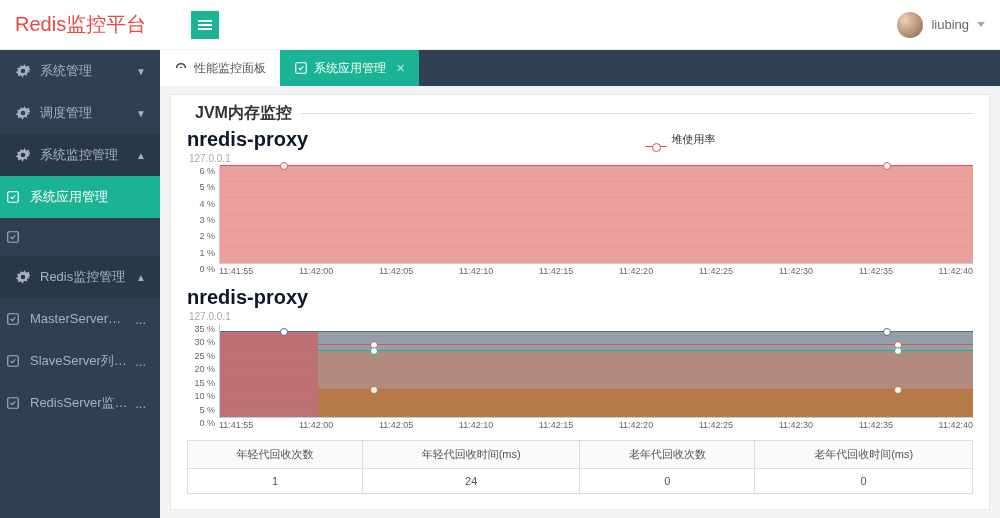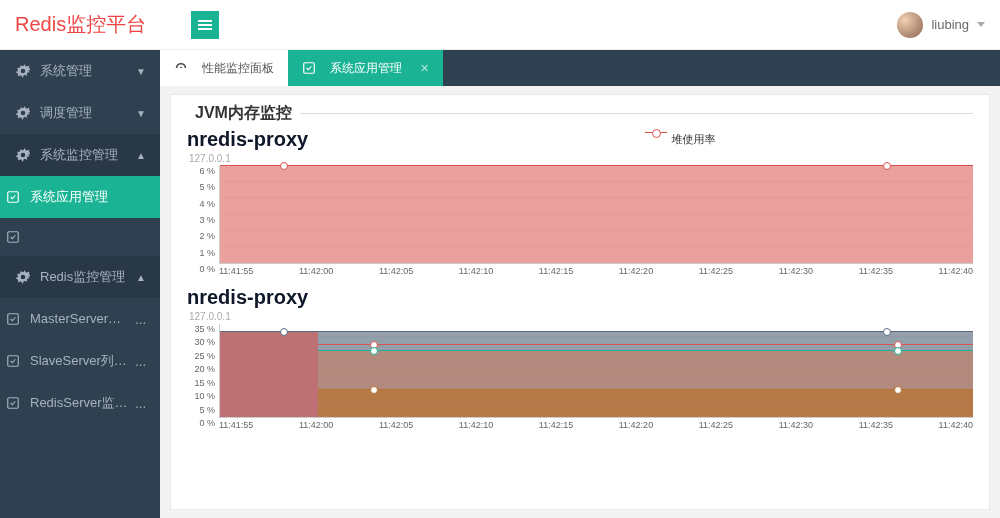--- a/index.html
+++ b/index.html
@@ -23,34 +23,34 @@
     .nav-item.active { background: #1ab394; color: #fff; }
     .nav-icon { width: 18px; display: inline-flex; align-items: center; justify-content: center; margin-right: 8px; }
     .nav-icon svg { width: 14px; height: 14px; }
     .nav-label { flex: 1; white-space: nowrap; overflow: hidden; text-overflow: ellipsis; }
     .nav-arrow { font-size: 10px; }
     .nav-sub { padding-left: 4px; }
     .ellipsis { color: #a7b1c2; font-size: 13px; margin-left: 2px; }
     
     .content { flex: 1; background: #f3f3f3; display: flex; flex-direction: column; overflow: hidden; }
     .tabs-bar { background: #2f4050; height: 36px; display: flex; align-items: stretch; }
-    .tab { display: flex; align-items: center; padding: 0 14px; font-size: 12px; cursor: pointer; gap: 14px; }
+    .tab { display: flex; align-items: center; padding: 0 14px; font-size: 12px; cursor: pointer; gap: 6px; }
     .tab.inactive { background: #fff; color: #555; }
     .tab.active { background: #1ab394; color: #fff; }
     .tab-close { font-size: 11px; color: rgba(255,255,255,0.7); margin-left: 4px; }
     
     .panel { flex: 1; margin: 8px 10px; background: #fff; border: 1px solid #e7eaec; padding: 8px 16px 10px 16px; overflow: hidden; }
     fieldset { border: 1px solid #ddd; border-left: none; border-right: none; border-bottom: none; padding: 4px 0 0 0; margin-bottom: 2px; }
     legend { font-size: 16px; font-weight: 700; color: #333; padding: 0 8px; }
     
     .chart-block { margin-bottom: 10px; }
     .chart-title-row { display: flex; align-items: center; }
     .chart-title { font-size: 20px; font-weight: 700; color: #0f172a; width: 200px; }
     .chart-legend { display: flex; gap: 18px; font-size: 11px; color: #333; flex: 1; justify-content: center; }
-    .chart-legend .leg { display: flex; align-items: flex-start; gap: 5px; }
+    .chart-legend .leg { display: flex; align-items: flex-end; gap: 5px; }
     .marker { width: 22px; height: 0; border-top: 1px solid; position: relative; }
     .marker::after { content: ''; position: absolute; left: 7px; top: -4px; width: 7px; height: 7px; border: 1px solid currentColor; border-radius: 50%; background: #fff; }
     .chart-sub { font-size: 10px; color: #aaa; margin: 2px 0 2px 2px; }
     
     .chart-area { display: flex; height: 110px; font-size: 9px; color: #666; }
     .chart-area.small { height: 106px; }
     .y-axis { width: 32px; display: flex; flex-direction: column; justify-content: space-between; text-align: right; padding-right: 4px; padding-bottom: 2px; }
     .plot-wrap { flex: 1; display: flex; flex-direction: column; }
     .plot { flex: 1; border-left: 1px solid #ccc; border-bottom: 1px solid #ccc; position: relative; }
     .x-axis { display: flex; justify-content: space-between; padding-top: 2px; padding-left: 0; }
@@ -289,16 +289,34 @@
                   <span>11:42:20</span>
                   <span>11:42:25</span>
                   <span>11:42:30</span>
                   <span>11:42:35</span>
                   <span>11:42:40</span>
                 </div>
             </div>
           </div>
         </div>
 
+        <table class="data-table">
+          <thead>
+              <tr id="thead-row">
+                <th>年轻代回收次数</th>
+                <th>年轻代回收时间(ms)</th>
+                <th>老年代回收次数</th>
+                <th>老年代回收时间(ms)</th>
+              </tr>
+            </thead>
+          <tbody>
+              <tr id="tbody-row">
+                <td>1</td>
+                <td>24</td>
+                <td>0</td>
+                <td>0</td>
+              </tr>
+            </tbody>
+        </table>
       </fieldset>
     </div>
   </div>
 </div>
 
 </body></html>

